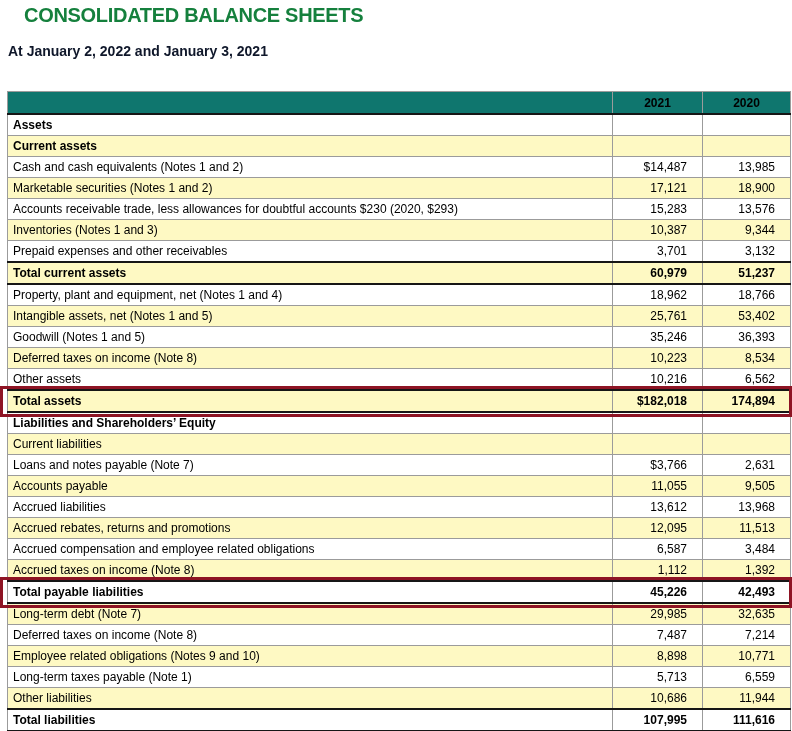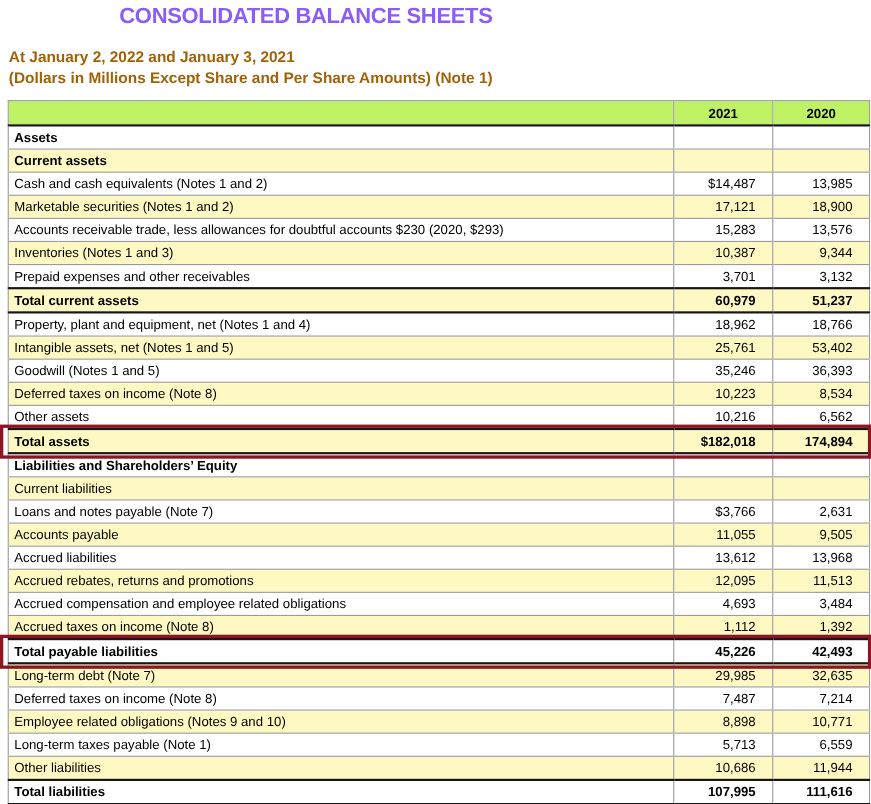--- a/index.html
+++ b/index.html
@@ -4,35 +4,35 @@
 <style>
   html,body { margin:0; padding:0; background:#fff; }
   .page {
     position:relative; width:792px; height:731px; overflow:hidden;
     background:#fff; color:#000;
     font-family:"Liberation Sans","DejaVu Sans",sans-serif;
   }
   .doc-header { position:absolute; top:4px; left:8px; }
   .doc-title {
     font-size:20px; font-weight:bold; letter-spacing:-0.3px;
-    margin:0 0 15px 0; color:#8b5cf6;text-align:right;
-  }
-  .doc-sub { font-size:14px; font-weight:bold; line-height:19px; color:#a16207; }
+    margin:0 0 15px 16px; color:#15803d;
+  }
+  .doc-sub { font-size:14px; font-weight:bold; line-height:19px; color:#0f172a; }
 
   .table-wrap { position:absolute; top:91px; left:7px; width:785px; }
   table.bs {
     border-collapse:collapse; table-layout:fixed; width:783px;
     border:1px solid #9b9b9b;
   }
   table.bs th, table.bs td {
     font-size:12px; height:20px; padding:0; vertical-align:middle;
     overflow:hidden; white-space:nowrap;
   }
   table.bs thead th {
-    background:#bef264; font-weight:bold; text-align:center;
+    background:#0f766e; font-weight:bold; text-align:center;
     border-bottom:2px solid #161616; height:21px;
   }
   table.bs td { border-top:1px solid #9b9b9b; }
   table.bs td.val, table.bs th.val { border-left:1px solid #9b9b9b; }
   table.bs td.label { text-align:left; padding-left:5px;margin-left:48px; }
   table.bs td.val { text-align:right; padding-right:15px; }
   tr.shade td { background:#fef9c3; }
   tr.bold td { font-weight:bold; }
   tr.rule-top td { border-top:2px solid #161616; }
   tr.rule-bottom td { border-bottom:2px solid #161616; }
@@ -41,21 +41,20 @@
     border:3px solid #8e1424; pointer-events:none; z-index:5;
   }
 </style>
 </head>
 <body>
 
 <div class="page">
   <div class="doc-header">
     <h1 class="doc-title">CONSOLIDATED BALANCE SHEETS</h1>
     <div class="doc-sub">At January 2, 2022 and January 3, 2021</div>
-    <div class="doc-sub">(Dollars in Millions Except Share and Per Share Amounts) (Note 1)</div>
   </div>
 
   <div class="table-wrap" id="table-wrap">
     <table class="bs">
       <colgroup>
         <col style="width:605px">
           <col style="width:90px">
           <col style="width:88px">
       </colgroup>
       <thead>
@@ -161,21 +160,21 @@
             <td class="val">13,612</td>
             <td class="val">13,968</td>
           </tr>
           <tr class="shade">
             <td class="label">Accrued rebates, returns and promotions</td>
             <td class="val">12,095</td>
             <td class="val">11,513</td>
           </tr>
           <tr class="">
             <td class="label">Accrued compensation and employee related obligations</td>
-            <td class="val">4,693</td>
+            <td class="val">6,587</td>
             <td class="val">3,484</td>
           </tr>
           <tr class="shade">
             <td class="label">Accrued taxes on income (Note 8)</td>
             <td class="val">1,112</td>
             <td class="val">1,392</td>
           </tr>
           <tr class="bold rule-top rule-bottom">
             <td class="label">Total payable liabilities</td>
             <td class="val">45,226</td>

